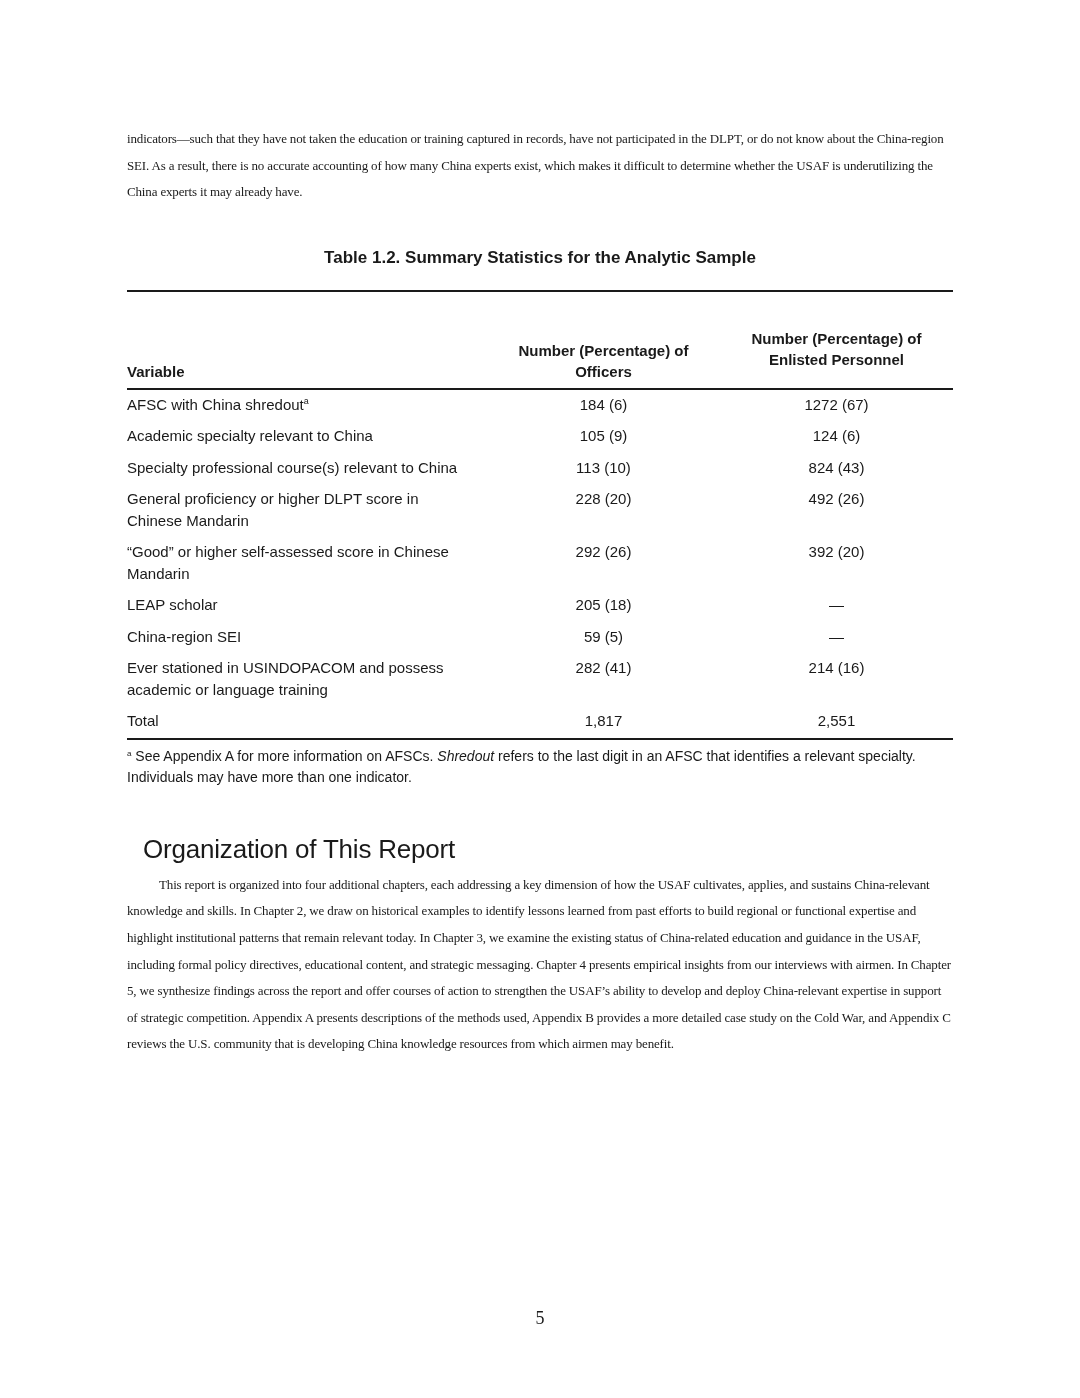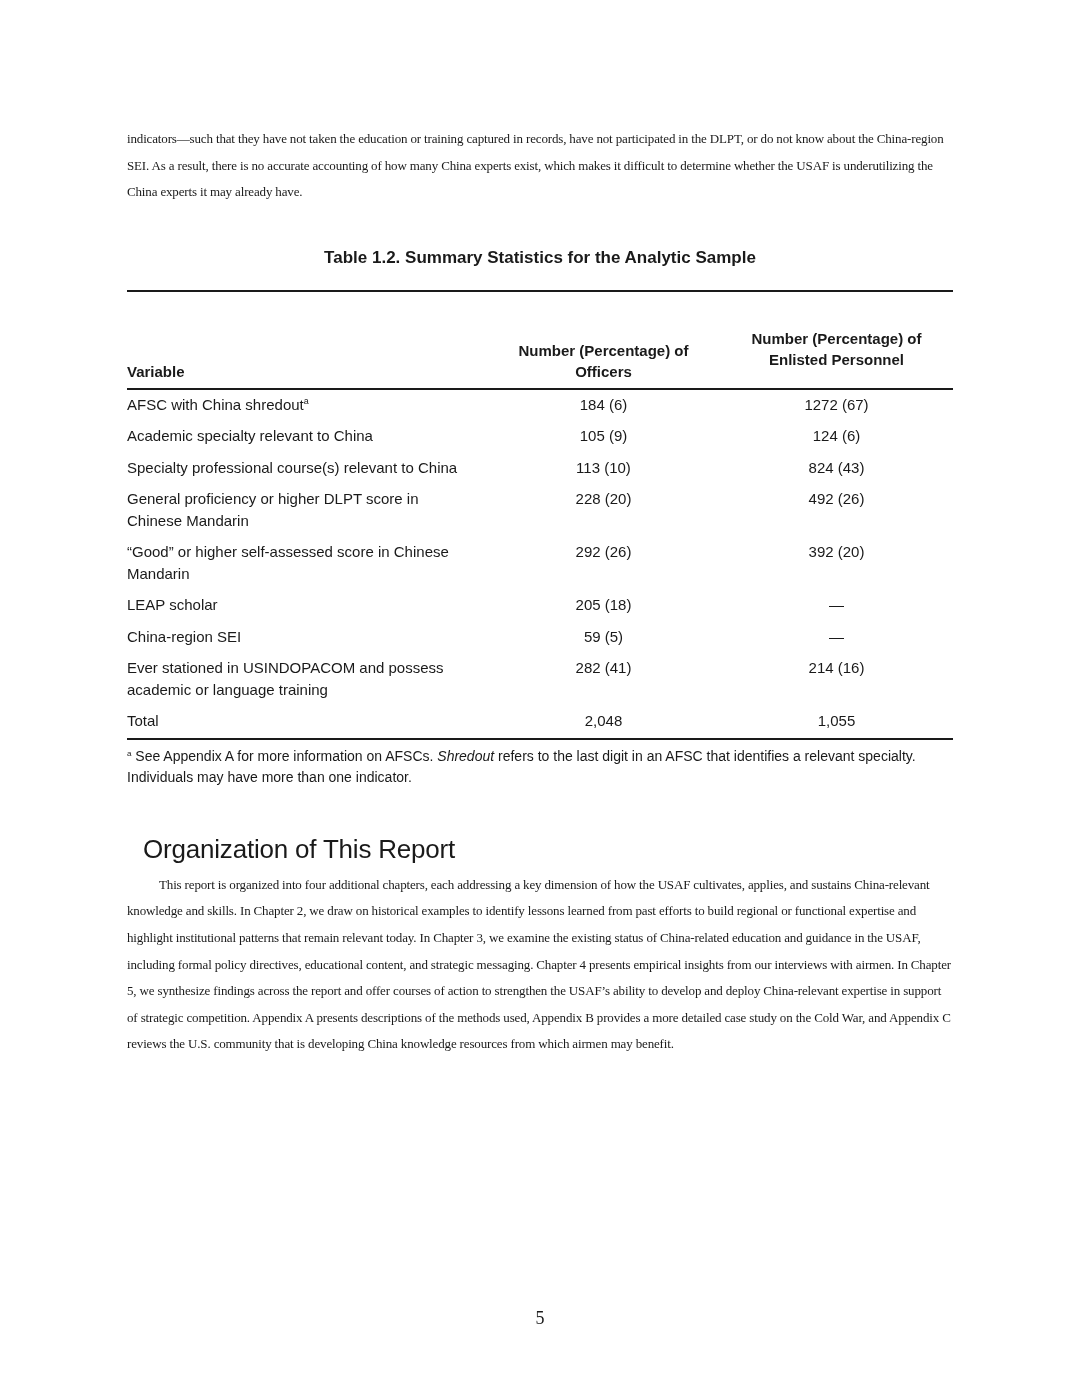--- a/index.html
+++ b/index.html
@@ -79,22 +79,22 @@
         <td class="num">59 (5)</td>
         <td class="num">—</td>
       </tr>
       <tr>
         <td class="var">Ever stationed in USINDOPACOM and possess academic or language training</td>
         <td class="num">282 (41)</td>
         <td class="num">214 (16)</td>
       </tr>
       <tr>
         <td class="var">Total</td>
-        <td class="num">2,048</td>
-        <td class="num">1,055</td>
+        <td class="num">1,817</td>
+        <td class="num">2,551</td>
       </tr>
     </tbody>
   </table>
 
   <p class="footnote"><sup>a</sup><span> See Appendix A for more information on AFSCs. </span><em>Shredout</em><span> refers to the last digit in an AFSC that identifies a relevant specialty. Individuals may have more than one indicator.</span></p>
 
   <h2>Organization of This Report</h2>
   <p class="body-text indent">This report is organized into four additional chapters, each addressing a key dimension of how the USAF cultivates, applies, and sustains China-relevant knowledge and skills. In Chapter 2, we draw on historical examples to identify lessons learned from past efforts to build regional or functional expertise and highlight institutional patterns that remain relevant today. In Chapter 3, we examine the existing status of China-related education and guidance in the USAF, including formal policy directives, educational content, and strategic messaging. Chapter 4 presents empirical insights from our interviews with airmen. In Chapter 5, we synthesize findings across the report and offer courses of action to strengthen the USAF’s ability to develop and deploy China-relevant expertise in support of strategic competition. Appendix A presents descriptions of the methods used, Appendix B provides a more detailed case study on the Cold War, and Appendix C reviews the U.S. community that is developing China knowledge resources from which airmen may benefit.</p>
 </div>
 

